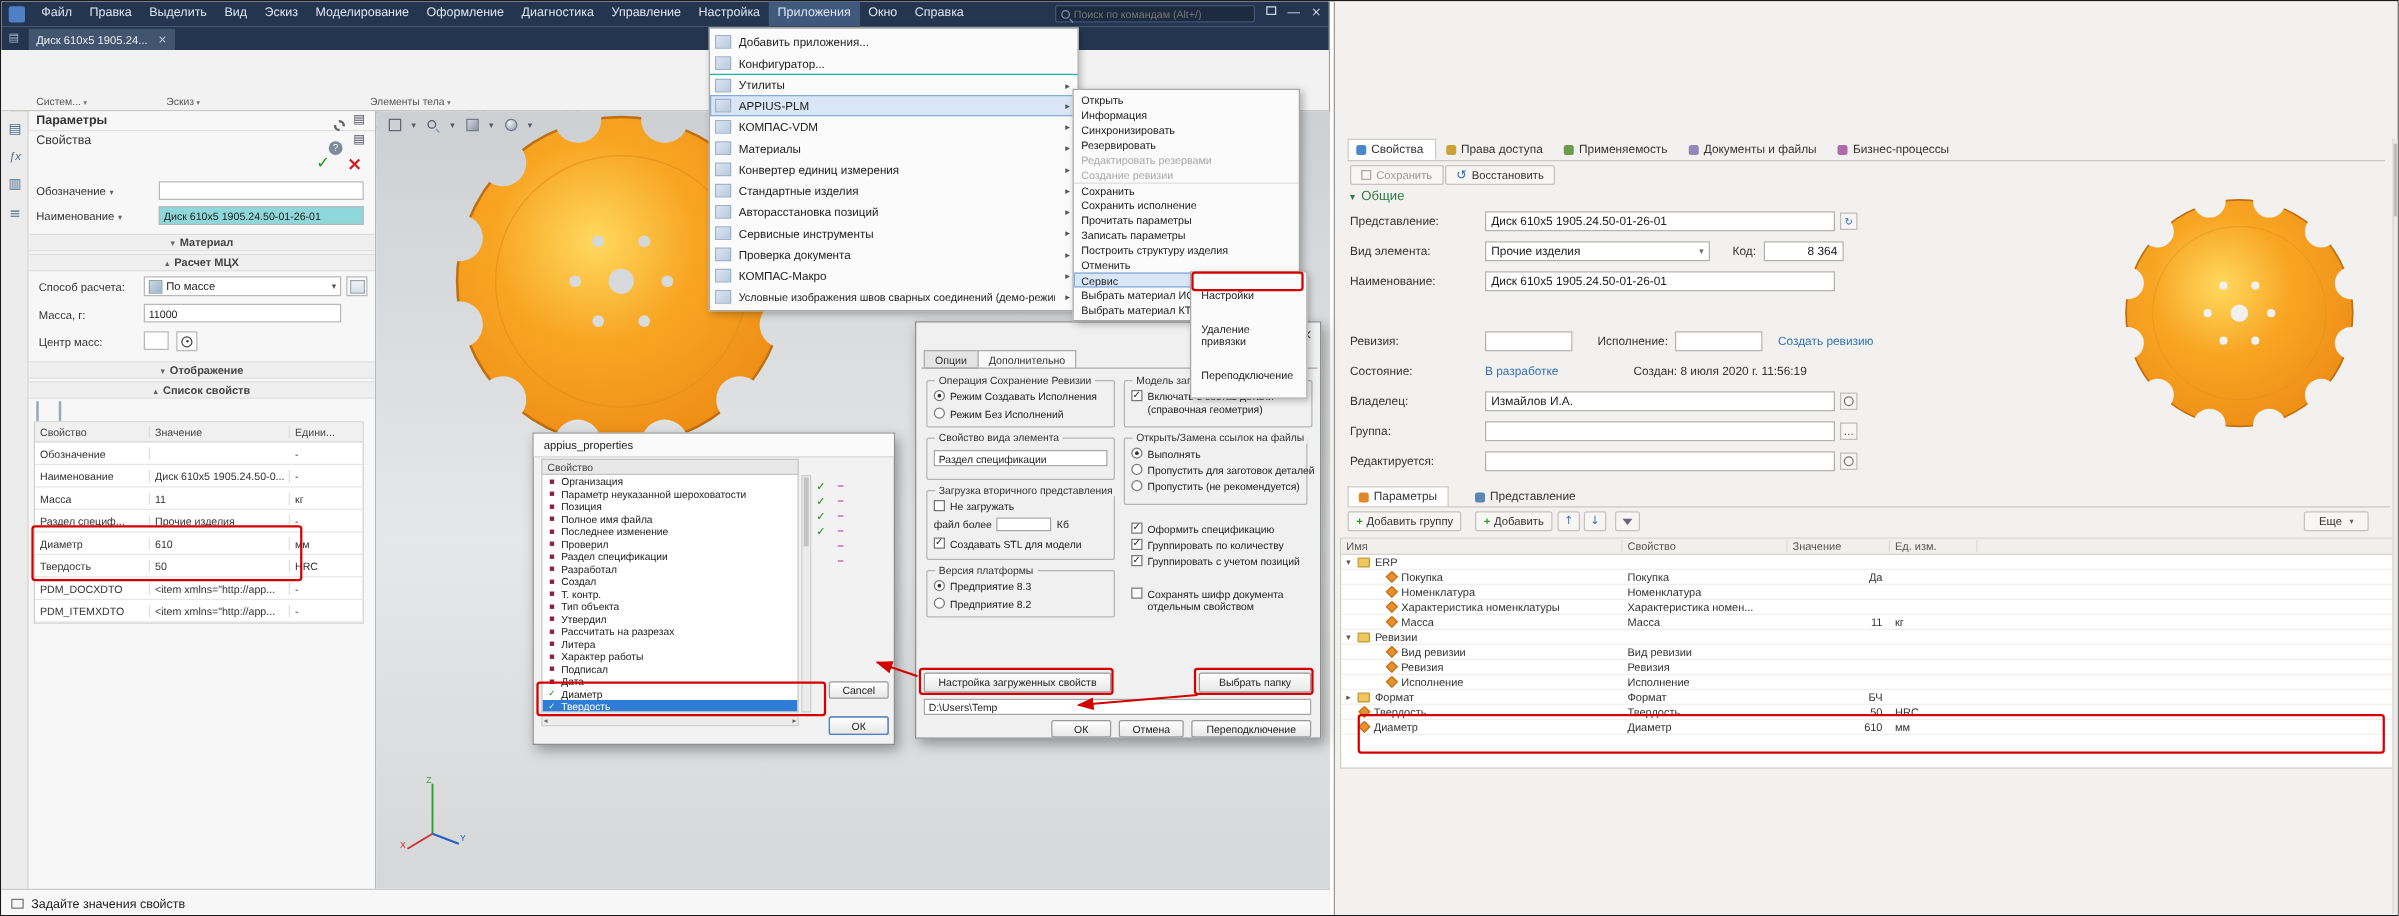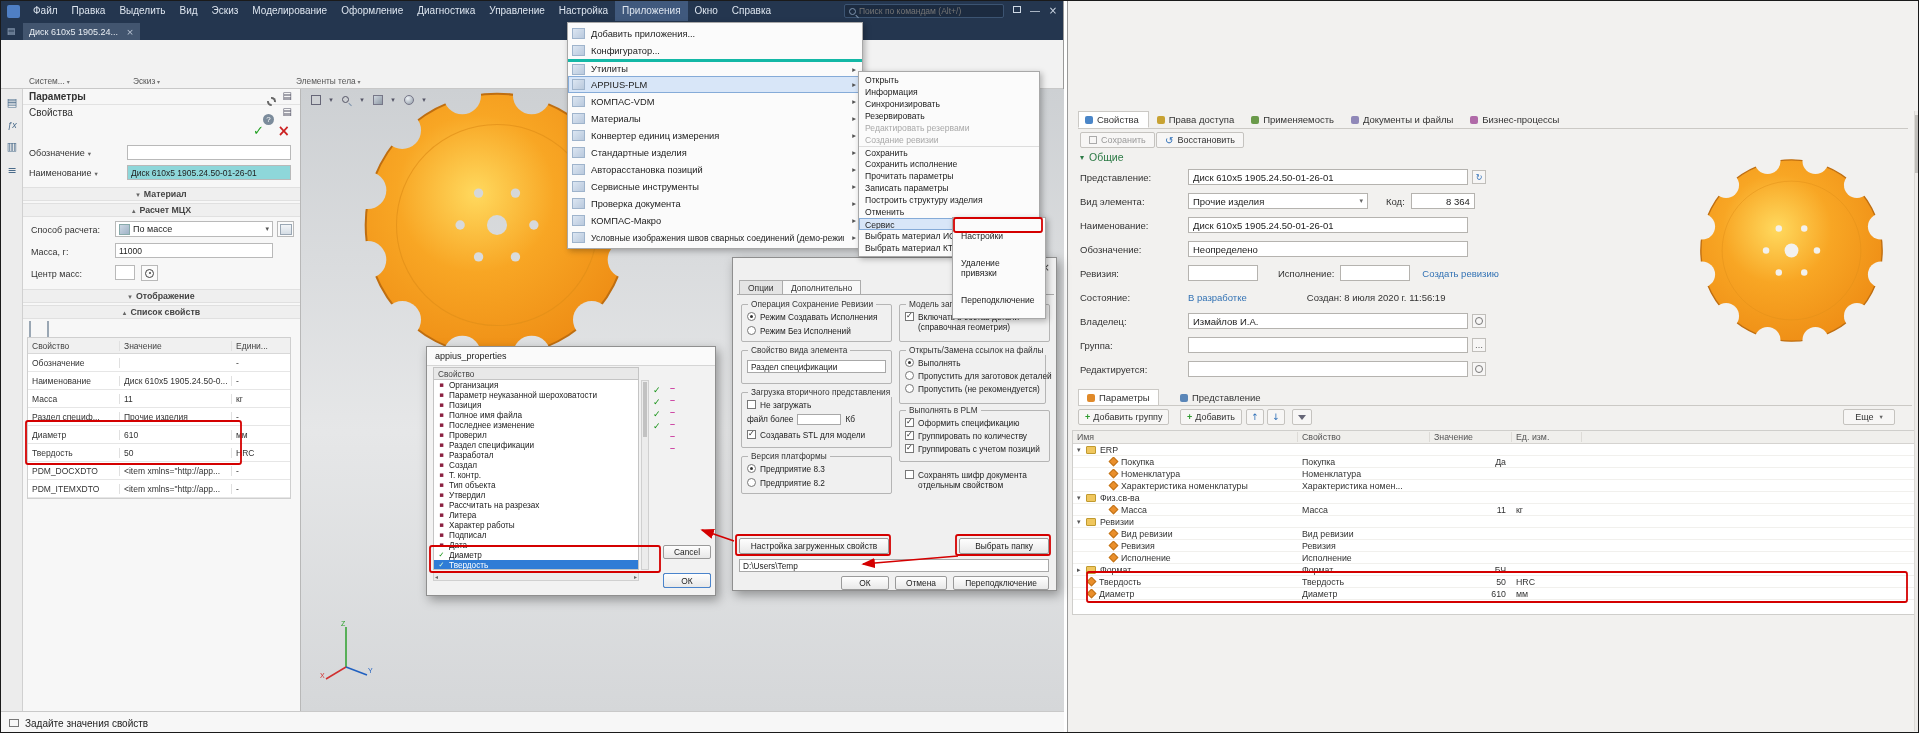--- a/index.html
+++ b/index.html
@@ -83,21 +83,21 @@
 
 #statusbar{position:absolute;left:0;top:710px;width:1063px;height:23px;background:#f7f7f7;border-top:1px solid #c9c9c9;display:flex;align-items:center;font-size:10px;color:#222}
 .stat-ic{width:10px;height:8px;border:1px solid #777;margin:0 6px 0 8px}
 
 .menu{position:absolute;background:#fbfbfb;border:1px solid #a8a8a8;box-shadow:2px 2px 6px rgba(0,0,0,.28);padding:2px 0}
 #kmenu{left:566px;top:21px;width:296px;z-index:50}
 .kmi{display:flex;align-items:center;height:17px;padding:0 6px 0 4px;font-size:9.3px;color:#222}
 .kmi .mic{width:13px;height:11px;margin-right:6px;background:linear-gradient(135deg,#dce6f2,#b9c9dd);border:1px solid #9fb4cc;flex:none}
 .mlabel{white-space:nowrap;overflow:hidden;flex:1}
 .marr{font-family:"DejaVu Sans",sans-serif;font-size:7.5px;color:#555;margin-left:4px;width:8px;text-align:right}
-.kmi.sep{border-top:3px solid #14b8a6}
+.kmi.sep{border-top:1px solid #14b8a6}
 .kmi.sel,.smi.sel{background:#d8e6f8;outline:1px solid #85abd8;outline-offset:-1px}
 .kmi.small{font-size:8.6px}
 #smenu{left:857px;top:70px;width:182px;z-index:51}
 .smi{display:flex;align-items:center;height:12px;padding:0 6px;font-size:8.6px;color:#222}
 .smi.dis{color:#a9a9a9}
 .smi.sep{border-top:1px solid #ddd}
 #svcmenu{left:951px;top:216px;width:94px;z-index:52}
 .svci{display:flex;align-items:center;height:13px;padding:16px 8px;font-size:8.6px;color:#222}
 
 .dlg{position:absolute;background:#f0f0f0;border:1px solid #8f8f8f;box-shadow:3px 4px 10px rgba(0,0,0,.35);z-index:40}
@@ -493,24 +493,20 @@
         <span style="flex:1">Прочие изделия</span>
         <span class="sym" style="font-size:7px;color:#666">▾</span>
       </div>
       <span style="margin-left:18px;font-size:9.5px">Код:</span>
       <input class="pf" style="width: 64px; margin-left: 6px; text-align: right;" value="8 364">
     </div>
     <div class="frow" style="top:216px">
       <span class="flabel">Наименование:</span>
       <input class="pf" style="width: 280px;" value="Диск 610х5 1905.24.50-01-26-01">
     </div>
-    <div class="frow" style="top:240px">
-      <span class="flabel">Обозначение:</span>
-      <input class="pf" style="width: 280px;" value="Неопределено">
-    </div>
     <div class="frow" style="top:264px">
       <span class="flabel">Ревизия:</span>
       <input class="pf" style="width: 70px;">
       <span style="margin-left:20px;font-size:9.5px">Исполнение:</span>
       <input class="pf" style="width: 70px; margin-left: 6px;">
       <span class="link" style="margin-left:12px">Создать ревизию</span>
     </div>
     <div class="frow" style="top:288px">
       <span class="flabel">Состояние:</span>
       <span class="link">В разработке</span>
@@ -602,30 +598,20 @@
           <span class="gval"></span>
           <span class="gunit"></span>
         </div>
           <div class="grow leaf lvl2">
           <span class="gname">
             <span class="tg"></span>
             <span class="gic"></span>
             <span>Характеристика номенклатуры</span>
           </span>
           <span class="gprop">Характеристика номен...</span>
-          <span class="gval"></span>
-          <span class="gunit"></span>
-        </div>
-          <div class="grow grp-open lvl1">
-          <span class="gname">
-            <span class="tg"></span>
-            <span class="gic"></span>
-            <span>Физ.св-ва</span>
-          </span>
-          <span class="gprop"></span>
           <span class="gval"></span>
           <span class="gunit"></span>
         </div>
           <div class="grow leaf lvl2">
           <span class="gname">
             <span class="tg"></span>
             <span class="gic"></span>
             <span>Масса</span>
           </span>
           <span class="gprop">Масса</span>
@@ -961,23 +947,20 @@
       </div>
     <div class="opt" style="left:172px;top:113px">
         <span class="rb"></span>
         <span>Пропустить для заготовок деталей</span>
       </div>
     <div class="opt" style="left:172px;top:126px">
         <span class="rb"></span>
         <span>Пропустить (не рекомендуется)</span>
       </div>
 
-    <div class="gb" style="left:166px;top:152px;width:151px;height:52px">
-      <span class="gbt">Выполнять в PLM</span>
-    </div>
     <div class="opt" style="left:172px;top:160px">
         <span class="cbx on"></span>
         <span>Оформить спецификацию</span>
       </div>
     <div class="opt" style="left:172px;top:173px">
         <span class="cbx on"></span>
         <span>Группировать по количеству</span>
       </div>
     <div class="opt" style="left:172px;top:186px">
         <span class="cbx on"></span>

